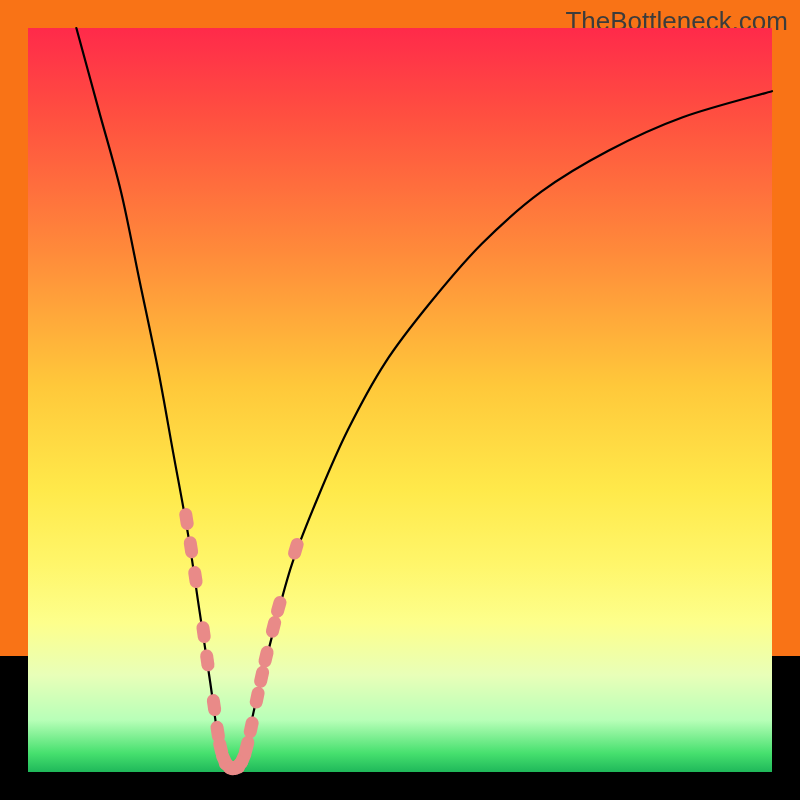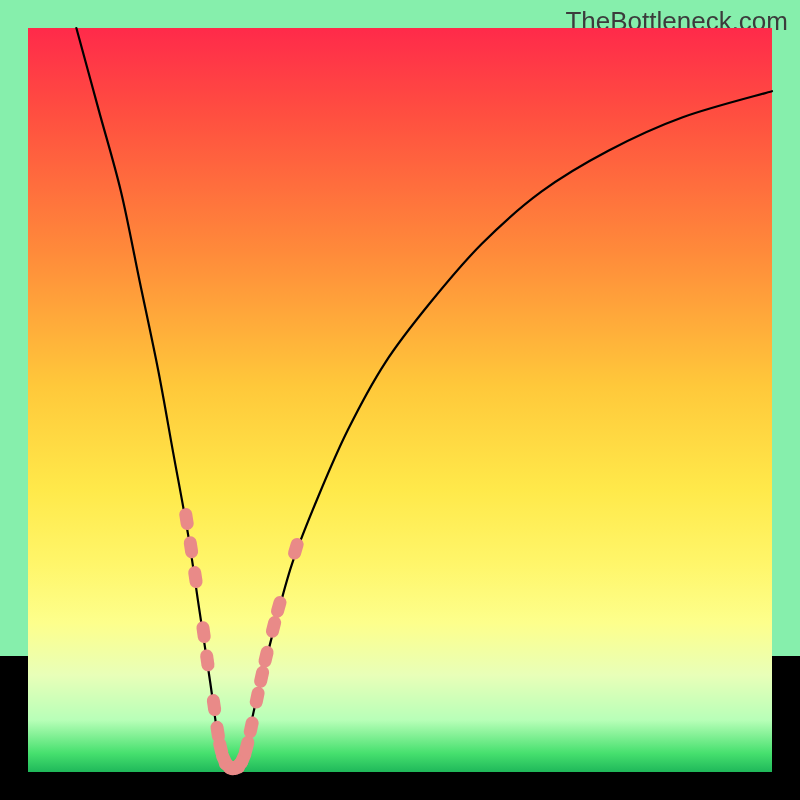--- a/index.html
+++ b/index.html
@@ -10,21 +10,21 @@
     background: #000;
     font-family: Arial, Helvetica, sans-serif;
     overflow: hidden;
   }
   .frame {
     position: absolute;
     left: 0;
     top: 0;
     width: 800px;
     height: 656px;
-    background: #86efac;
+    background: #f97316;
   }
   .plot {
     position: absolute;
     left: 28px;
     top: 28px;
     width: 744px;
     height: 744px;
     background: linear-gradient(to bottom,
       #ff2a4a 0%,
       #ff5040 12%,

